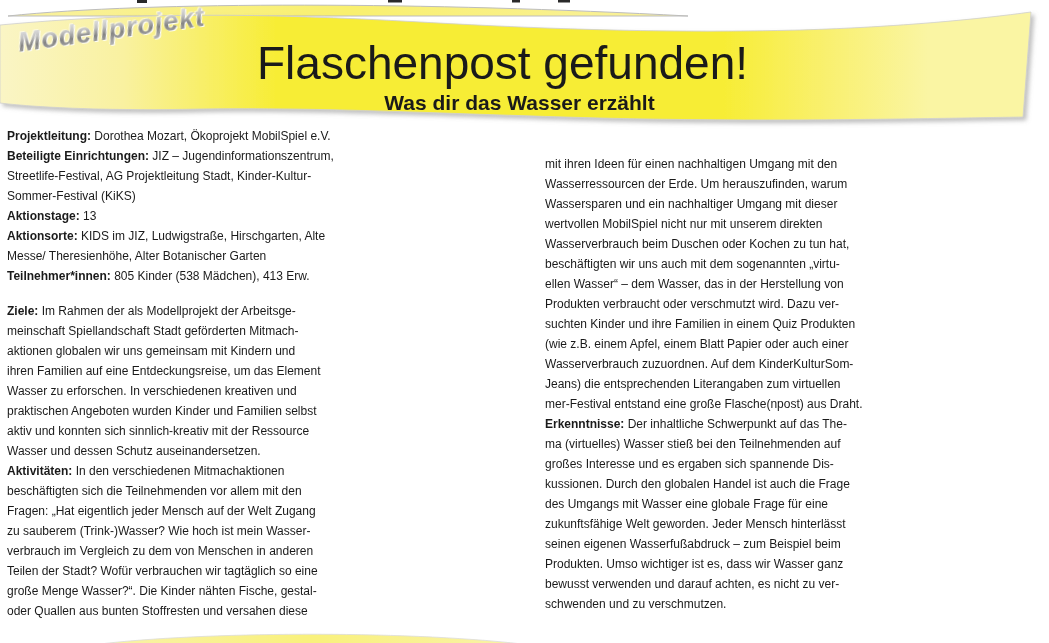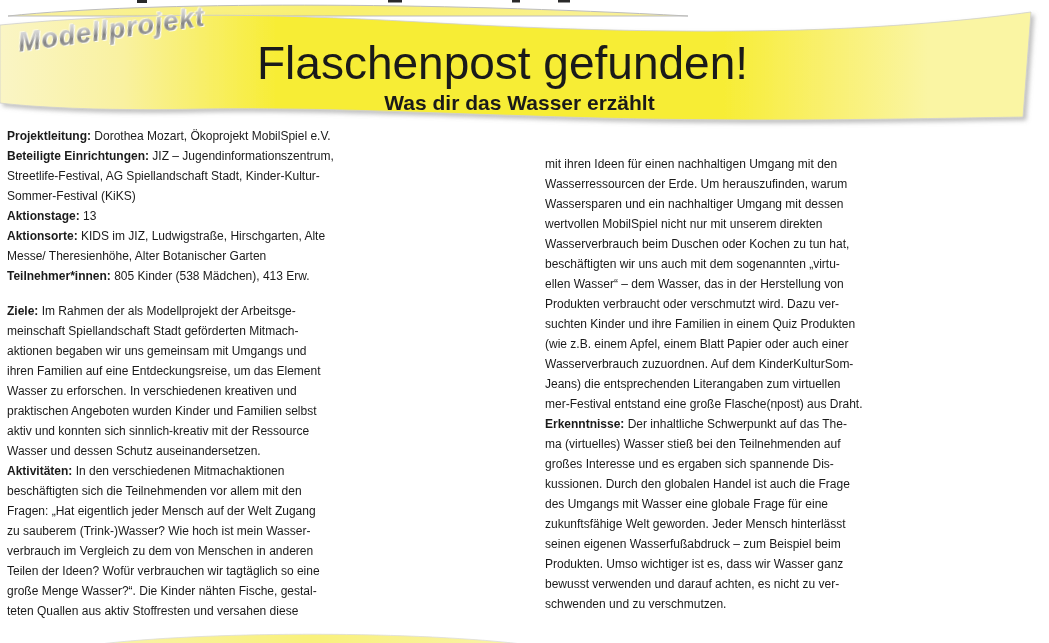--- a/index.html
+++ b/index.html
@@ -93,48 +93,48 @@
   </svg>
 
   <div class="tag">Modellprojekt</div>
 
   <div class="title">Flaschenpost gefunden!</div>
   <div class="subtitle">Was dir das Wasser erzählt</div>
 
   <div class="col col-left">
       <div class="line"><b>Projektleitung:</b> Dorothea Mozart, Ökoprojekt MobilSpiel e.V.</div>
       <div class="line"><b>Beteiligte Einrichtungen:</b> JIZ – Jugendinformationszentrum,</div>
-      <div class="line">Streetlife-Festival, AG Spiellandschaft Stadt, Kinder-Kultur-</div>
+      <div class="line">Streetlife-Festival, AG Projektleitung Stadt, Kinder-Kultur-</div>
       <div class="line">Sommer-Festival (KiKS)</div>
       <div class="line"><b>Aktionstage:</b> 13</div>
       <div class="line"><b>Aktionsorte:</b> KIDS im JIZ, Ludwigstraße, Hirschgarten, Alte</div>
       <div class="line">Messe/ Theresienhöhe, Alter Botanischer Garten</div>
       <div class="line"><b>Teilnehmer*innen:</b> 805 Kinder (538 Mädchen), 413 Erw.</div>
       <div class="line gap">&nbsp;</div>
       <div class="line"><b>Ziele:</b> Im Rahmen der als Modellprojekt der Arbeitsge-</div>
       <div class="line">meinschaft Spiellandschaft Stadt geförderten Mitmach-</div>
-      <div class="line">aktionen begaben wir uns gemeinsam mit Umgangs und</div>
+      <div class="line">aktionen globalen wir uns gemeinsam mit Kindern und</div>
       <div class="line">ihren Familien auf eine Entdeckungsreise, um das Element</div>
       <div class="line">Wasser zu erforschen. In verschiedenen kreativen und</div>
       <div class="line">praktischen Angeboten wurden Kinder und Familien selbst</div>
       <div class="line">aktiv und konnten sich sinnlich-kreativ mit der Ressource</div>
       <div class="line">Wasser und dessen Schutz auseinandersetzen.</div>
       <div class="line"><b>Aktivitäten:</b> In den verschiedenen Mitmachaktionen</div>
       <div class="line">beschäftigten sich die Teilnehmenden vor allem mit den</div>
       <div class="line">Fragen: „Hat eigentlich jeder Mensch auf der Welt Zugang</div>
       <div class="line">zu sauberem (Trink-)Wasser? Wie hoch ist mein Wasser-</div>
       <div class="line">verbrauch im Vergleich zu dem von Menschen in anderen</div>
-      <div class="line">Teilen der Ideen? Wofür verbrauchen wir tagtäglich so eine</div>
+      <div class="line">Teilen der Stadt? Wofür verbrauchen wir tagtäglich so eine</div>
       <div class="line">große Menge Wasser?“. Die Kinder nähten Fische, gestal-</div>
-      <div class="line">teten Quallen aus aktiv Stoffresten und versahen diese</div>
+      <div class="line">oder Quallen aus bunten Stoffresten und versahen diese</div>
     </div>
   <div class="col col-right">
       <div class="line">mit ihren Ideen für einen nachhaltigen Umgang mit den</div>
       <div class="line">Wasserressourcen der Erde. Um herauszufinden, warum</div>
-      <div class="line">Wassersparen und ein nachhaltiger Umgang mit dessen</div>
+      <div class="line">Wassersparen und ein nachhaltiger Umgang mit dieser</div>
       <div class="line">wertvollen MobilSpiel nicht nur mit unserem direkten</div>
       <div class="line">Wasserverbrauch beim Duschen oder Kochen zu tun hat,</div>
       <div class="line">beschäftigten wir uns auch mit dem sogenannten „virtu-</div>
       <div class="line">ellen Wasser“ – dem Wasser, das in der Herstellung von</div>
       <div class="line">Produkten verbraucht oder verschmutzt wird. Dazu ver-</div>
       <div class="line">suchten Kinder und ihre Familien in einem Quiz Produkten</div>
       <div class="line">(wie z.B. einem Apfel, einem Blatt Papier oder auch einer</div>
       <div class="line">Wasserverbrauch zuzuordnen. Auf dem KinderKulturSom-</div>
       <div class="line">Jeans) die entsprechenden Literangaben zum virtuellen</div>
       <div class="line">mer-Festival entstand eine große Flasche(npost) aus Draht.</div>

